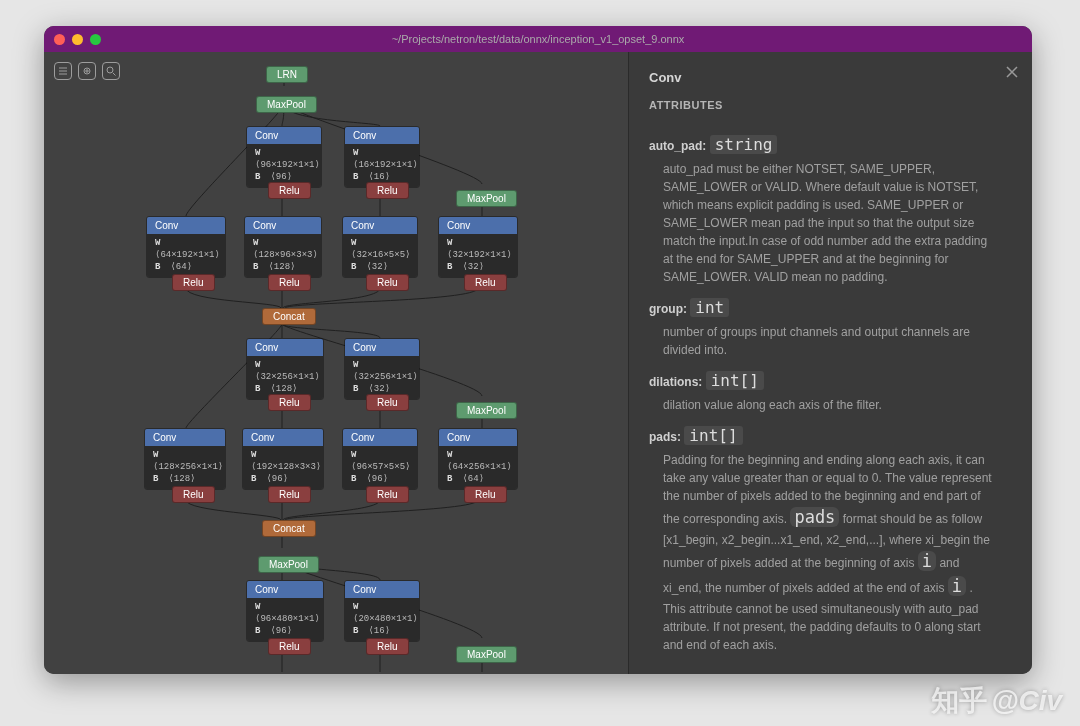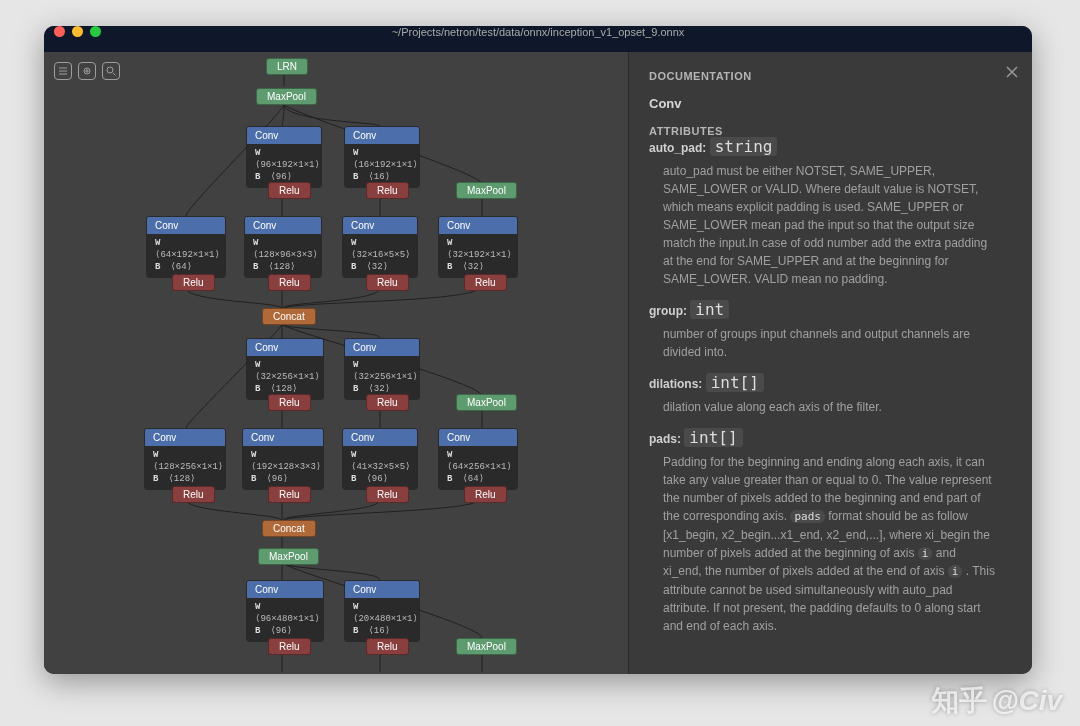--- a/index.html
+++ b/index.html
@@ -16,22 +16,22 @@
     left: 44px; top: 26px;
     width: 988px; height: 648px;
     background: #3a3a3a;
     border-radius: 10px;
     box-shadow: 0 8px 30px rgba(0,0,0,.35);
     display: flex; flex-direction: column;
     overflow: hidden;
   }
   .titlebar {
     height: 26px;
-    background: #0f172a;
-    display: flex; 
+    background: #701a75;
+    display: flex; align-items: center;
     padding: 0 10px;
     position: relative;
   }
   .traffic { display: flex; gap: 7px; }
   .dot { width: 11px; height: 11px; border-radius: 50%; }
   .dot.red { background: #ff5f57; }
   .dot.yellow { background: #febc2e; }
   .dot.green { background: #28c840; }
   .title {
     position: absolute; left: 0; right: 0; text-align: center;
@@ -73,21 +73,21 @@
     color: #ddd;
     cursor: pointer;
   }
   .pill {
     border-radius: 3px;
     padding: 2px 10px;
     font-size: 10px;
     text-align: center;
     border: 1px solid rgba(0,0,0,.35);
   }
-  .pill.green { background: #5e9b6f; color: #fff; }
+  .pill.green { background: #5e9b6f; color: #fff; margin-top: 8px; }
   .pill.red   { background: #8a3f3f; color: #fff; }
   .pill.orange{ background: #b06a3a; color: #fff; }
   .conv {
     border-radius: 3px;
     border: 1px solid rgba(0,0,0,.35);
     overflow: hidden;
   }
   .conv .hdr {
     background: #4c6fab; color: #fff;
     padding: 3px 8px; font-size: 10px;
@@ -113,34 +113,34 @@
     font-size: 11px; letter-spacing: .5px;
     color: #b5b5b5; font-weight: 700;
     margin-bottom: 14px;
   }
   .doc-pane h3 {
     font-size: 13px; color: #d6d6d6; font-weight: 700;
     margin-bottom: 14px;
   }
   .doc-pane .section-h {
     font-size: 11px; letter-spacing: .5px;
-    color: #b5b5b5; font-weight: 700; margin: 14px 0 0;
+    color: #b5b5b5; font-weight: 700; margin: 14px 0 24px;
   }
   .doc-pane p { line-height: 1.5; margin-bottom: 8px; color: #a8a8a8;}
   .attr-name {
     color: #d0d0d0; font-weight: 700; display:inline;
   }
   .attr-type {
     background: #4a4a4a; color: #ddd; border-radius: 3px;
     padding: 0 5px; font-family: Menlo, monospace; font-size: 16px;
   }
   .attr-desc { margin: 6px 15px 12px 14px; line-height: 1.5; color:#a0a0a0; }
   .inline-code {
     background: #4a4a4a; color: #ddd; border-radius: 6px;
-    padding: 0 4px; font-family: Menlo, monospace; font-size: 11px;
+    padding: 0 4px; font-family: Menlo, monospace; font-size: 17px;
   }
   .close {
     position: absolute; right: 14px; top: 14px;
     width: 12px; height: 12px; cursor: pointer;
     color: #999;
   }
   .watermark {
     position: absolute; right: 18px; bottom: 6px;
     color: rgba(255,255,255,.7); font-weight: 700; font-style: italic;
     font-size: 28px; font-family: Arial, sans-serif;
@@ -303,21 +303,21 @@
         <div class="node conv" style="left:100px;top:376px;width:82px">
           <div class="hdr">Conv</div>
           <div class="body"><span class="lbl">W</span> <span>⟨128×256×1×1⟩</span><br><span class="lbl">B</span> <span>⟨128⟩</span></div>
         </div>
         <div class="node conv" style="left:198px;top:376px;width:82px">
           <div class="hdr">Conv</div>
           <div class="body"><span class="lbl">W</span> <span>⟨192×128×3×3⟩</span><br><span class="lbl">B</span> <span>⟨96⟩</span></div>
         </div>
         <div class="node conv" style="left:298px;top:376px;width:76px">
           <div class="hdr">Conv</div>
-          <div class="body"><span class="lbl">W</span> <span>⟨41×32×5×5⟩</span><br><span class="lbl">B</span> <span>⟨96⟩</span></div>
+          <div class="body"><span class="lbl">W</span> <span>⟨96×57×5×5⟩</span><br><span class="lbl">B</span> <span>⟨96⟩</span></div>
         </div>
         <div class="node conv" style="left:394px;top:376px;width:80px">
           <div class="hdr">Conv</div>
           <div class="body"><span class="lbl">W</span> <span>⟨64×256×1×1⟩</span><br><span class="lbl">B</span> <span>⟨64⟩</span></div>
         </div>
         <div class="node pill red" style="left:128px;top:434px">Relu</div>
         <div class="node pill red" style="left:224px;top:434px">Relu</div>
         <div class="node pill red" style="left:322px;top:434px">Relu</div>
         <div class="node pill red" style="left:420px;top:434px">Relu</div>
         <div class="node pill orange" style="left:218px;top:468px">Concat</div>
@@ -336,21 +336,20 @@
         <div class="node pill green" style="left:412px;top:586px">MaxPool</div>
       </div>
     </div>
 
     <div class="doc-pane">
       <div class="close">
         <svg width="12" height="12" viewBox="0 0 12 12">
             <path d="M1 1l10 10M11 1L1 11" stroke="#999" stroke-width="1.5"></path>
           </svg>
       </div>
-      <h4>DOCUMENTATION</h4>
       <h3>Conv</h3>
       <div class="section-h">ATTRIBUTES</div>
 
       <div>
         <span class="attr-name">auto_pad:</span>
         <span class="attr-type">string</span>
         <div class="attr-desc">auto_pad must be either NOTSET, SAME_UPPER, SAME_LOWER or VALID. Where default value is NOTSET, which means explicit padding is used. SAME_UPPER or SAME_LOWER mean pad the input so that the output size match the input.In case of odd number add the extra padding at the end for SAME_UPPER and at the beginning for SAME_LOWER. VALID mean no padding.</div>
       </div>
 
       <div>

